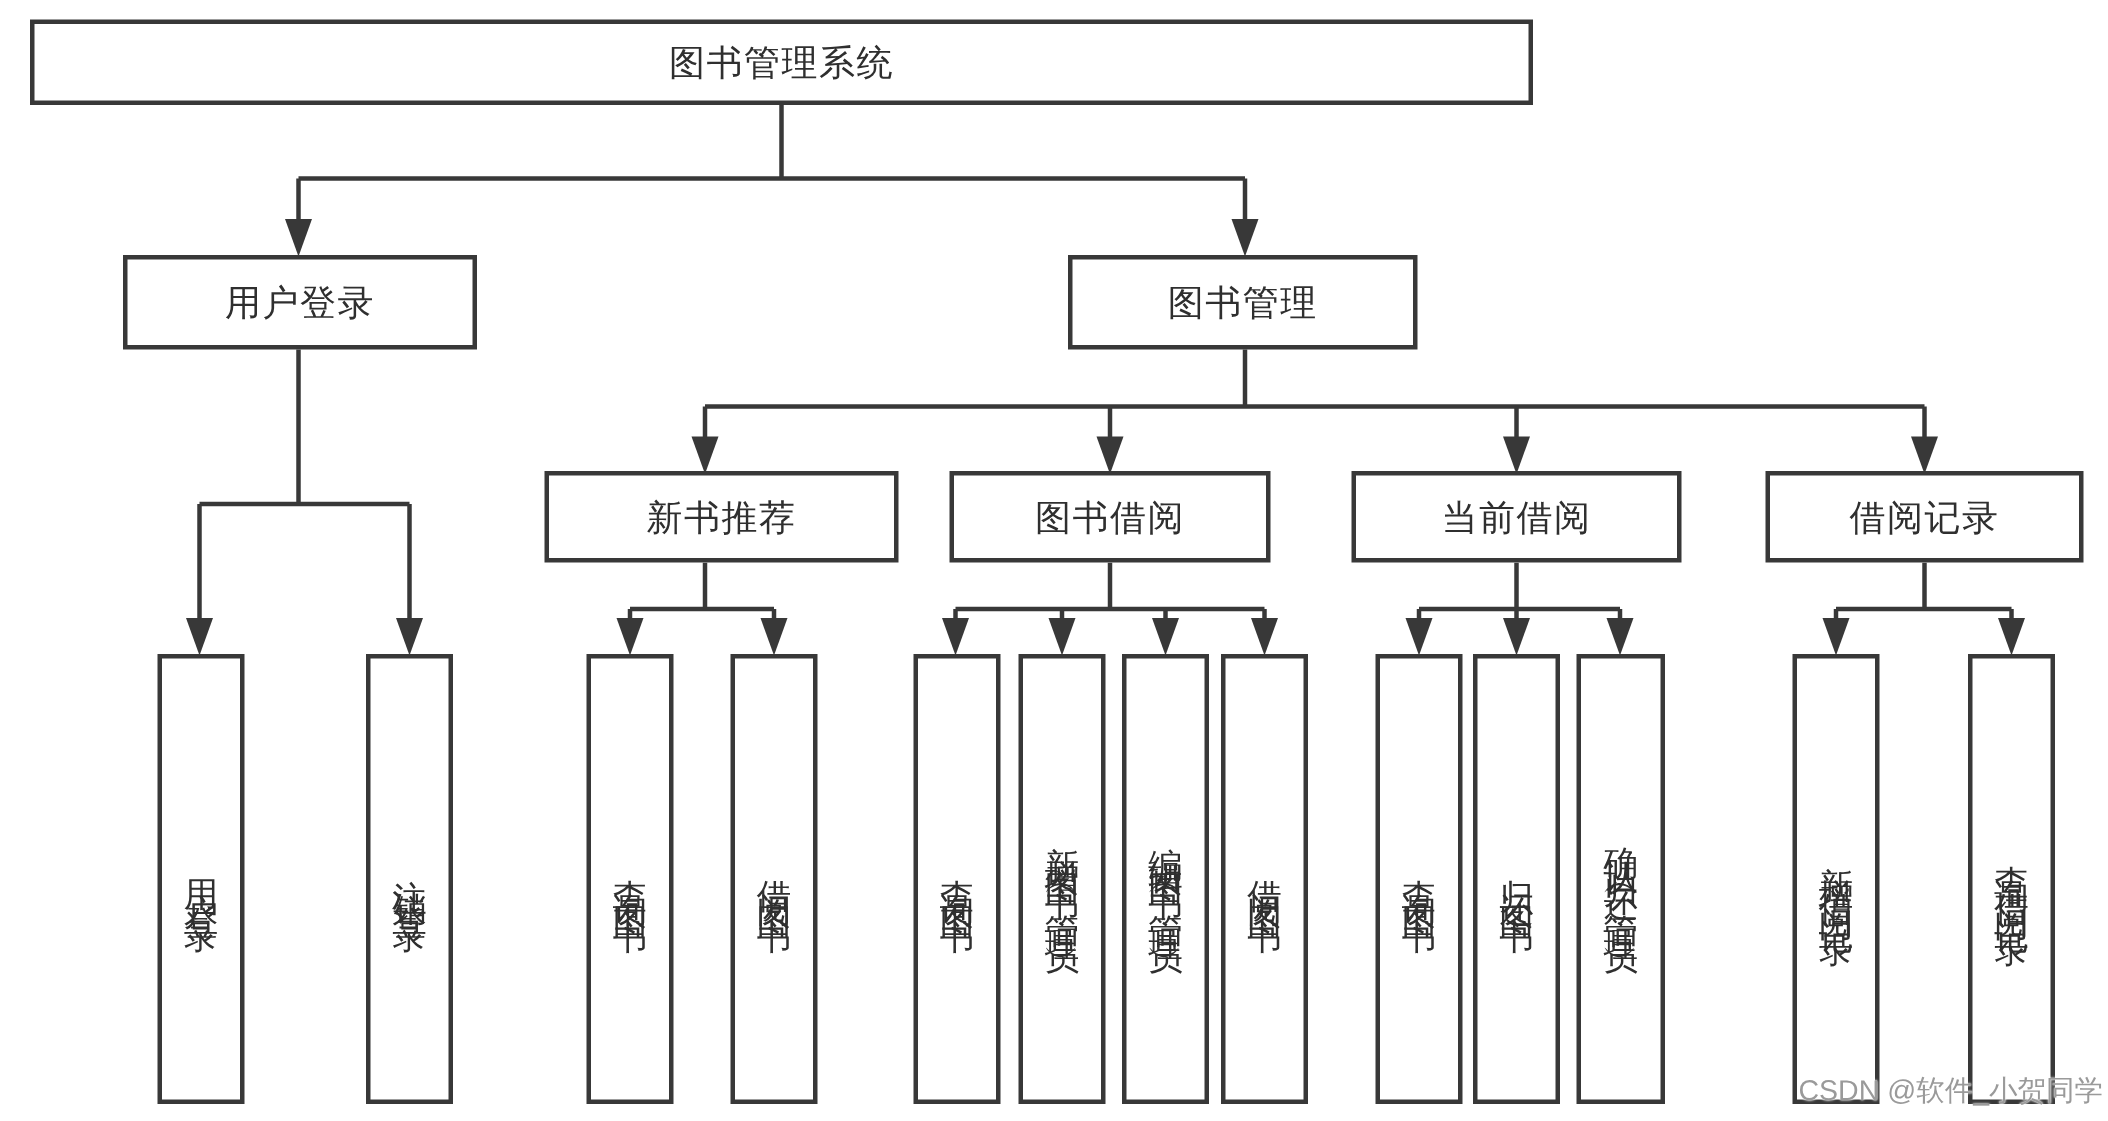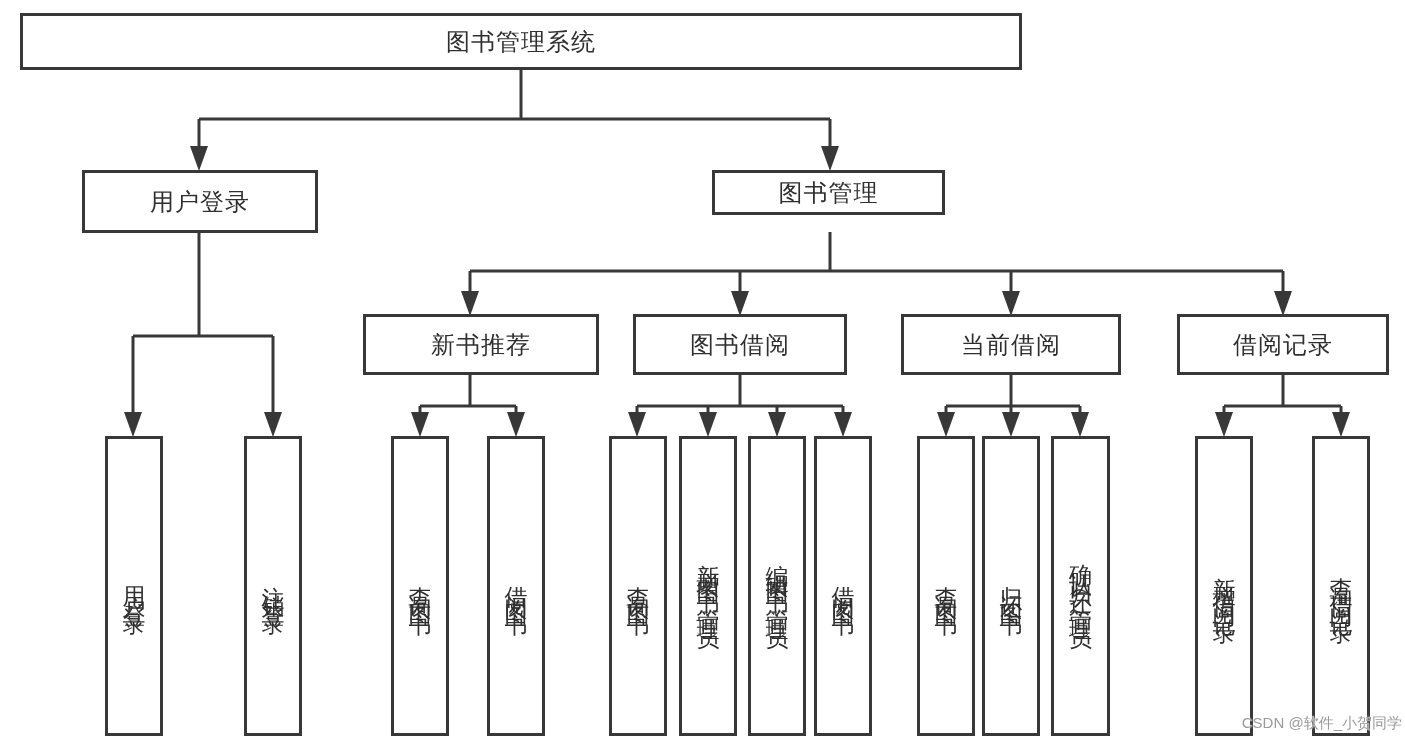--- a/index.html
+++ b/index.html
@@ -34,21 +34,21 @@
     writing-mode: vertical-lr;
     letter-spacing: 9px;
     font-size: 23px;
     line-height: 1;
   }
   .watermark {
     position: absolute;
     top: 714px;
     right: 3px;
     z-index: 5;
-    font-size: 15px;
+    font-size: 19px;
     color: #9a9a9a;
     text-shadow: 0 0 2px #ffffff, 0 0 1px #ffffff;
     white-space: nowrap;
   }
 </style>
 </head>
 <body>
 
 <div class="canvas">
 
@@ -125,21 +125,21 @@
     </g>
   </svg>
 
   <div class="node node-h node-root" style="left:20px; top:13px; width:1002px; height:57px;">
     <span>图书管理系统</span>
   </div>
 
   <div class="node node-h" style="left:82px; top:170px; width:236px; height:63px;">
     <span>用户登录</span>
   </div>
-  <div class="node node-h" style="left:712px; top:170px; width:233px; height:45px;">
+  <div class="node node-h" style="left:712px; top:170px; width:233px; height:63px;">
     <span>图书管理</span>
   </div>
 
   <div class="node node-h" style="left:363px; top:314px; width:236px; height:61px;">
     <span>新书推荐</span>
   </div>
   <div class="node node-h" style="left:901px; top:314px; width:220px; height:61px;">
     <span>当前借阅</span>
   </div>
   <div class="node node-h" style="left:633px; top:314px; width:214px; height:61px;">

